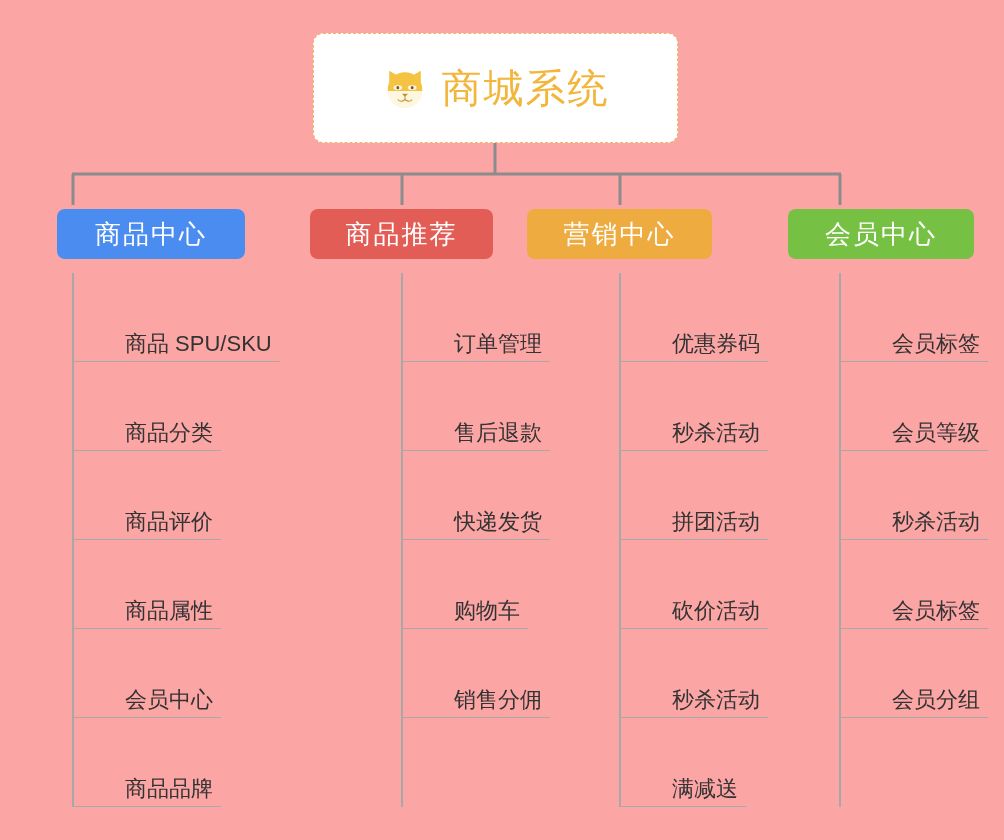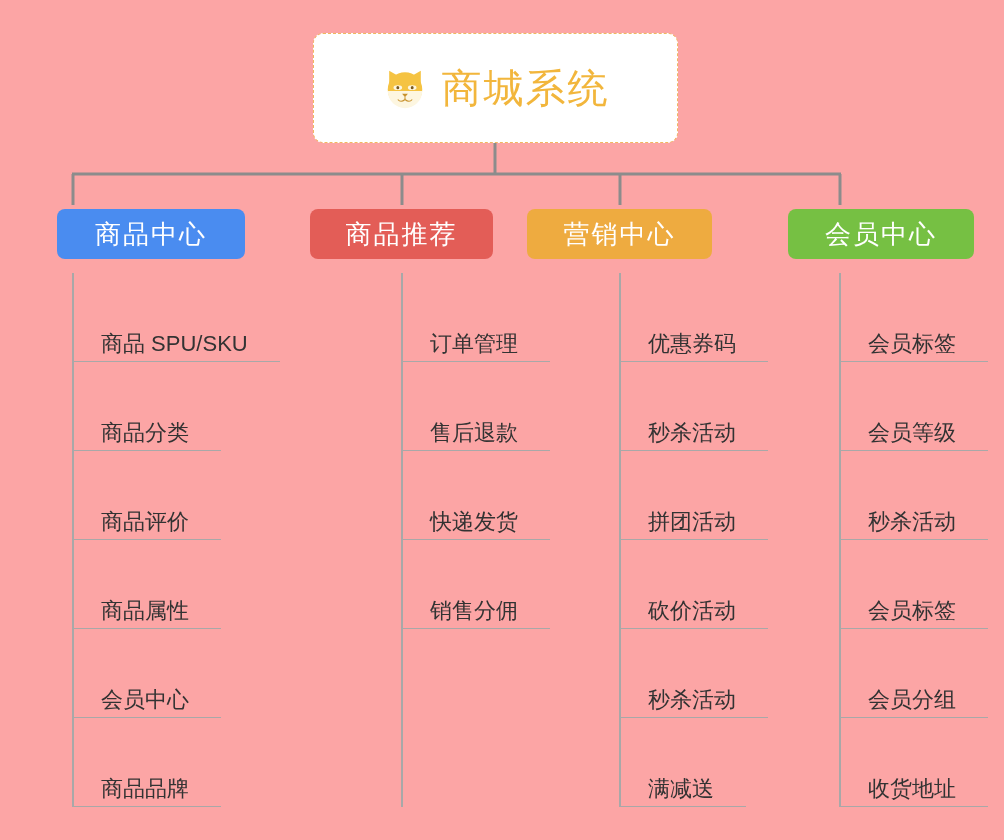--- a/index.html
+++ b/index.html
@@ -92,21 +92,21 @@
     left: 0;
     bottom: 0;
     height: 1.5px;
     background: #a8a8a8;
   }
   .leaf-label {
     position: relative;
     font-size: 22px;
     color: #333333;
     white-space: nowrap;
-    padding-left: 28px;
+    padding-left: 52px;
     line-height: 1.1;
   }
 </style>
 </head>
 <body>
 
 <div id="canvas">
 
   <svg id="connectors" viewBox="0 0 1004 840" xmlns="http://www.w3.org/2000/svg">
       <line x1="495" y1="143" x2="495" y2="174" stroke="#8c8c8c" stroke-width="3"></line>
@@ -190,20 +190,24 @@
           </div>
           <div class="leaf">
             <span class="leaf-label">售后退款</span>
             <div class="leaf-underline" style="width: 148px;"></div>
           </div>
           <div class="leaf">
             <span class="leaf-label">快递发货</span>
             <div class="leaf-underline" style="width: 148px;"></div>
           </div>
           <div class="leaf">
+            <span class="leaf-label">购物车</span>
+            <div class="leaf-underline" style="width: 126px;"></div>
+          </div>
+          <div class="leaf">
             <span class="leaf-label">销售分佣</span>
             <div class="leaf-underline" style="width: 148px;"></div>
           </div>
         </div>
       </div>
       <div class="branch" style="left: 527px; width: 185px;">
         <div class="branch-header" style="background: rgb(238, 171, 64); width: 185px;">
           <span>营销中心</span>
         </div>
         <div class="leaf-list" style="left: 93px;">
@@ -251,21 +255,17 @@
             <div class="leaf-underline" style="width: 148px;"></div>
           </div>
           <div class="leaf">
             <span class="leaf-label">会员标签</span>
             <div class="leaf-underline" style="width: 148px;"></div>
           </div>
           <div class="leaf">
             <span class="leaf-label">会员分组</span>
             <div class="leaf-underline" style="width: 148px;"></div>
           </div>
-          <div class="leaf">
-            <span class="leaf-label">收货地址</span>
-            <div class="leaf-underline" style="width: 148px;"></div>
-          </div>
         </div>
       </div>
     </div>
 
 </div>
 
 </body></html>

